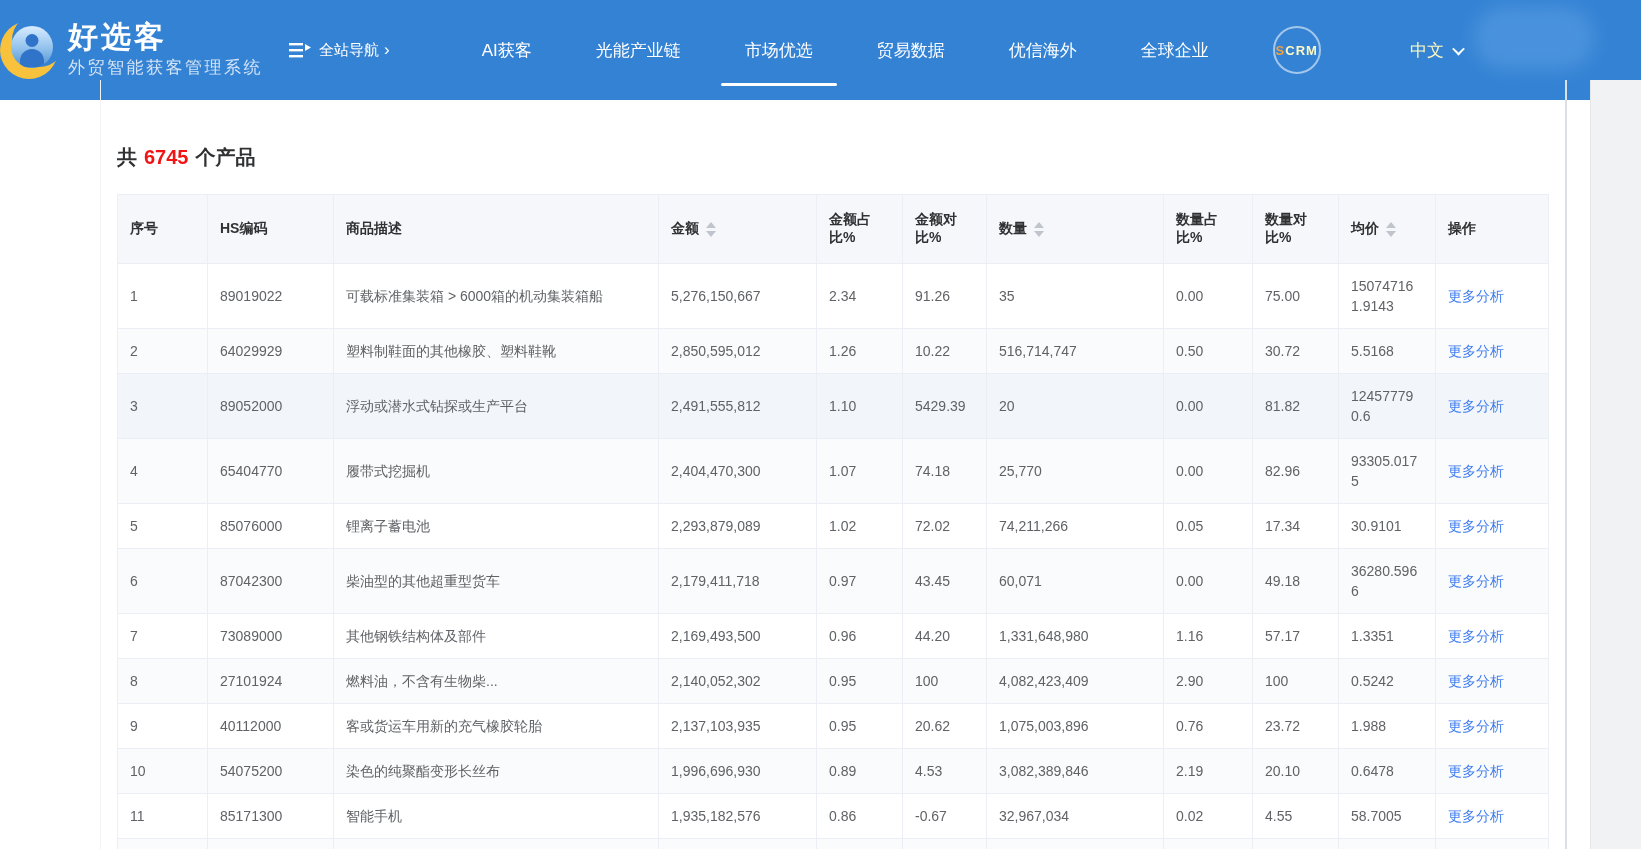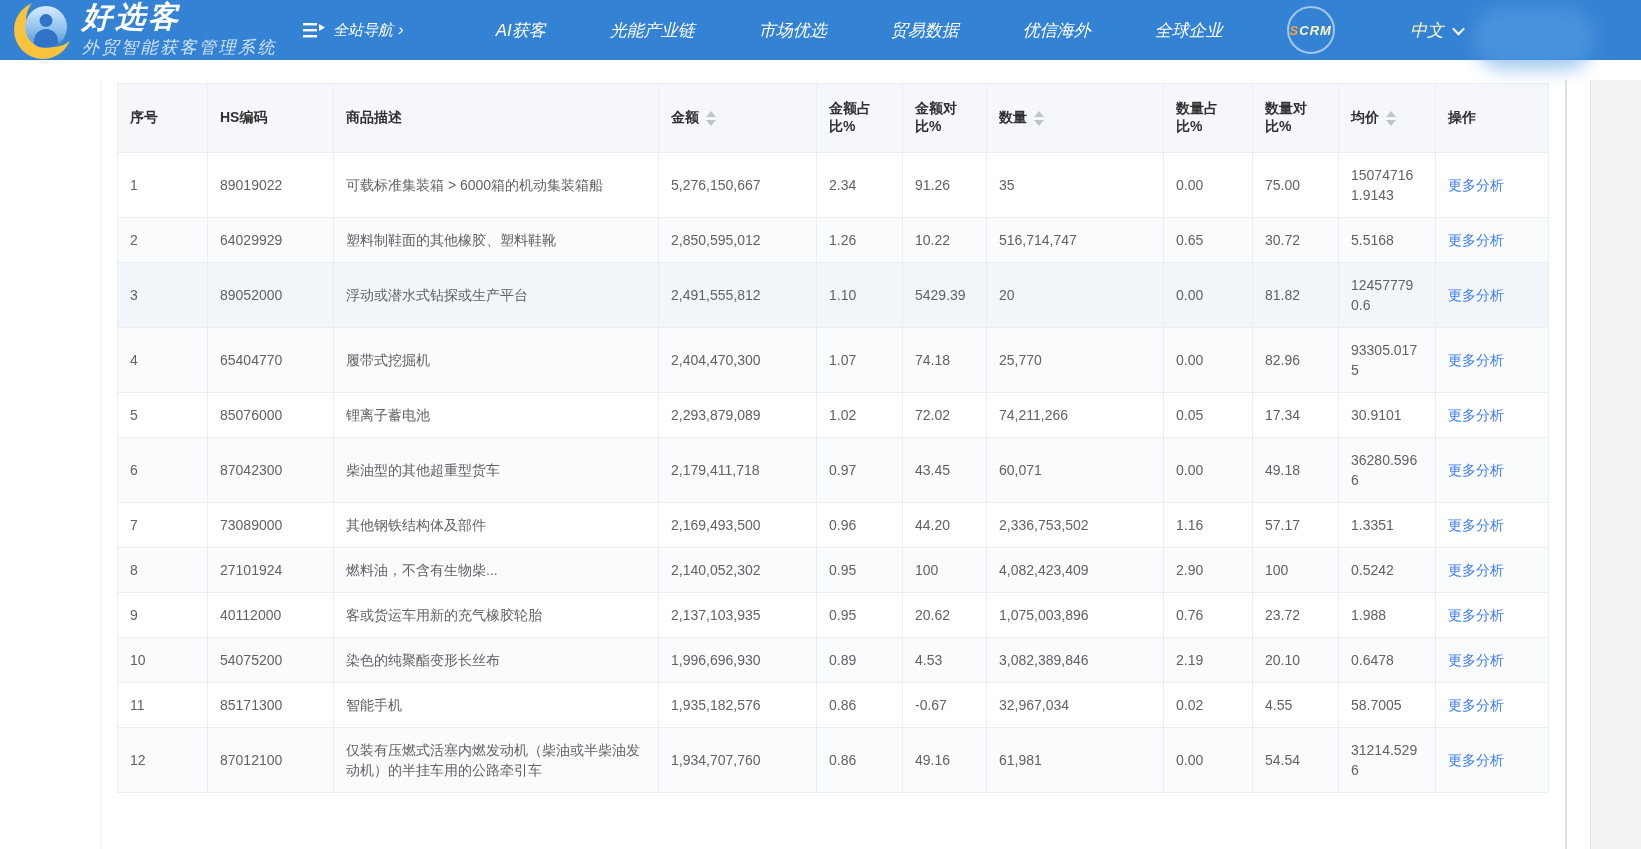--- a/index.html
+++ b/index.html
@@ -13,22 +13,22 @@
   }
   *{box-sizing:border-box;}
   html,body{margin:0;padding:0;}
   body{
     width:1641px;height:849px;overflow:hidden;background:#fff;
     font-family:"Liberation Sans","DejaVu Sans",sans-serif;color:var(--text-dark);
   }
 
   
   .topbar{
-    position:relative;height:60px;background:var(--header-blue);
-    display:flex;align-items:center;padding-left:14px;font-style:italic;
+    position:relative;height:100px;background:var(--header-blue);
+    display:flex;align-items:center;
   }
   .logo{display:flex;align-items:center;cursor:pointer;}
   .logo-icon{position:relative;width:58px;height:58px;flex:0 0 auto;}
   .moon{position:absolute;inset:0;border-radius:50%;background:#f8c23c;}
   .moon-cut{position:absolute;left:12px;top:-8px;width:54px;height:54px;border-radius:50%;background:var(--header-blue);}
   .face{position:absolute;left:11px;top:5px;width:42px;height:42px;border-radius:50%;
         background:linear-gradient(180deg,#d9ecff 0%,#8fc0ec 55%,#4e8fd2 100%);overflow:hidden;}
   .person-head{position:absolute;left:50%;top:8px;transform:translateX(-50%);width:13px;height:13px;border-radius:50%;background:#2f74c8;}
   .person-body{position:absolute;left:50%;top:23px;transform:translateX(-50%);width:24px;height:18px;border-radius:12px 12px 0 0;background:#2f74c8;}
   .logo-text{margin-left:10px;}
@@ -129,20 +129,23 @@
   </div>
 
   <div class="avatar-blob"></div>
 </header>
 
 <div class="card-left-line"></div>
 <div class="scroll-line"></div>
 <div class="right-gutter"></div>
 
 <div class="page">
+  <div class="summary">
+    <span>共</span><span class="count">6745</span><span>个产品</span>
+  </div>
 
   <table id="data-table">
     <colgroup id="table-cols">
         <col style="width: 90px;">
         <col style="width: 126px;">
         <col style="width: 325px;">
         <col style="width: 158px;">
         <col style="width: 86px;">
         <col style="width: 84px;">
         <col style="width: 177px;">
@@ -215,21 +218,21 @@
           <td><a class="more">更多分析</a></td>
         </tr>
         <tr class="even">
           <td>2</td>
           <td>64029929</td>
           <td>塑料制鞋面的其他橡胶、塑料鞋靴</td>
           <td>2,850,595,012</td>
           <td>1.26</td>
           <td>10.22</td>
           <td>516,714,747</td>
-          <td>0.65</td>
+          <td>0.50</td>
           <td>30.72</td>
           <td>5.5168</td>
           <td><a class="more">更多分析</a></td>
         </tr>
         <tr class="hovered">
           <td>3</td>
           <td>89052000</td>
           <td>浮动或潜水式钻探或生产平台</td>
           <td>2,491,555,812</td>
           <td>1.10</td>
@@ -279,21 +282,21 @@
           <td>36280.5966</td>
           <td><a class="more">更多分析</a></td>
         </tr>
         <tr>
           <td>7</td>
           <td>73089000</td>
           <td>其他钢铁结构体及部件</td>
           <td>2,169,493,500</td>
           <td>0.96</td>
           <td>44.20</td>
-          <td>2,336,753,502</td>
+          <td>1,331,648,980</td>
           <td>1.16</td>
           <td>57.17</td>
           <td>1.3351</td>
           <td><a class="more">更多分析</a></td>
         </tr>
         <tr class="even">
           <td>8</td>
           <td>27101924</td>
           <td>燃料油，不含有生物柴...</td>
           <td>2,140,052,302</td>

